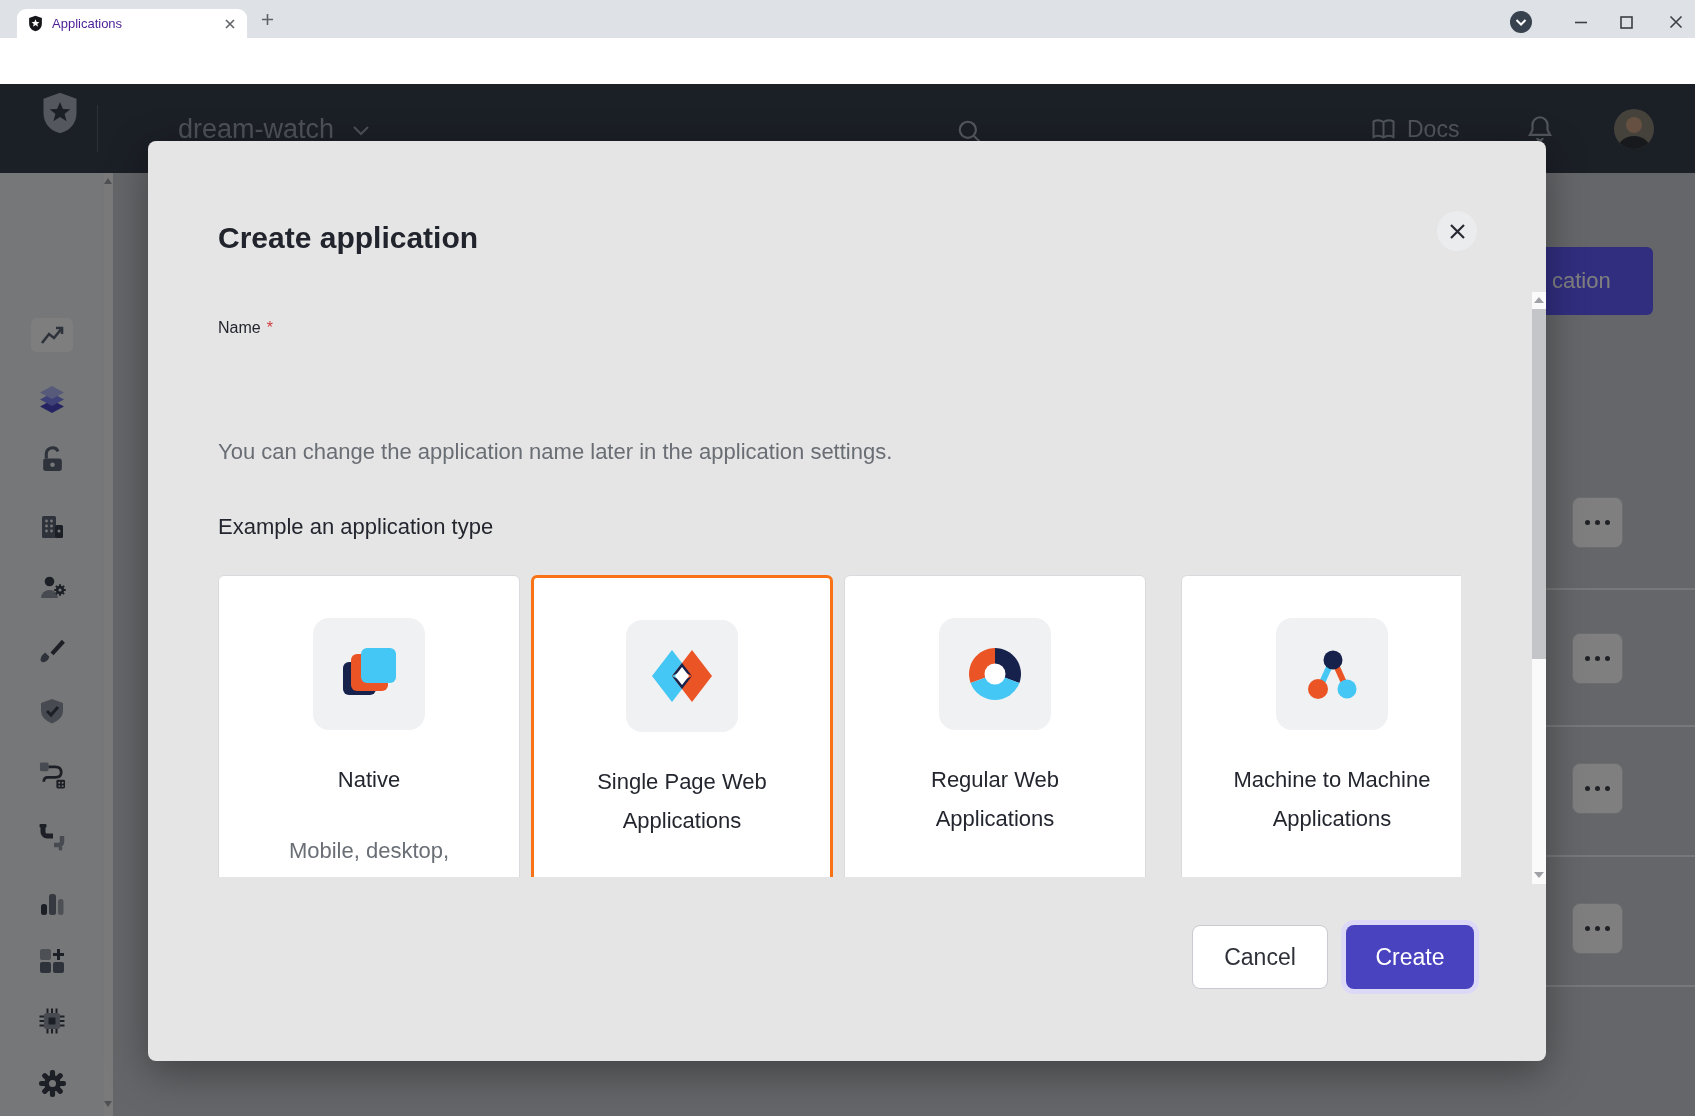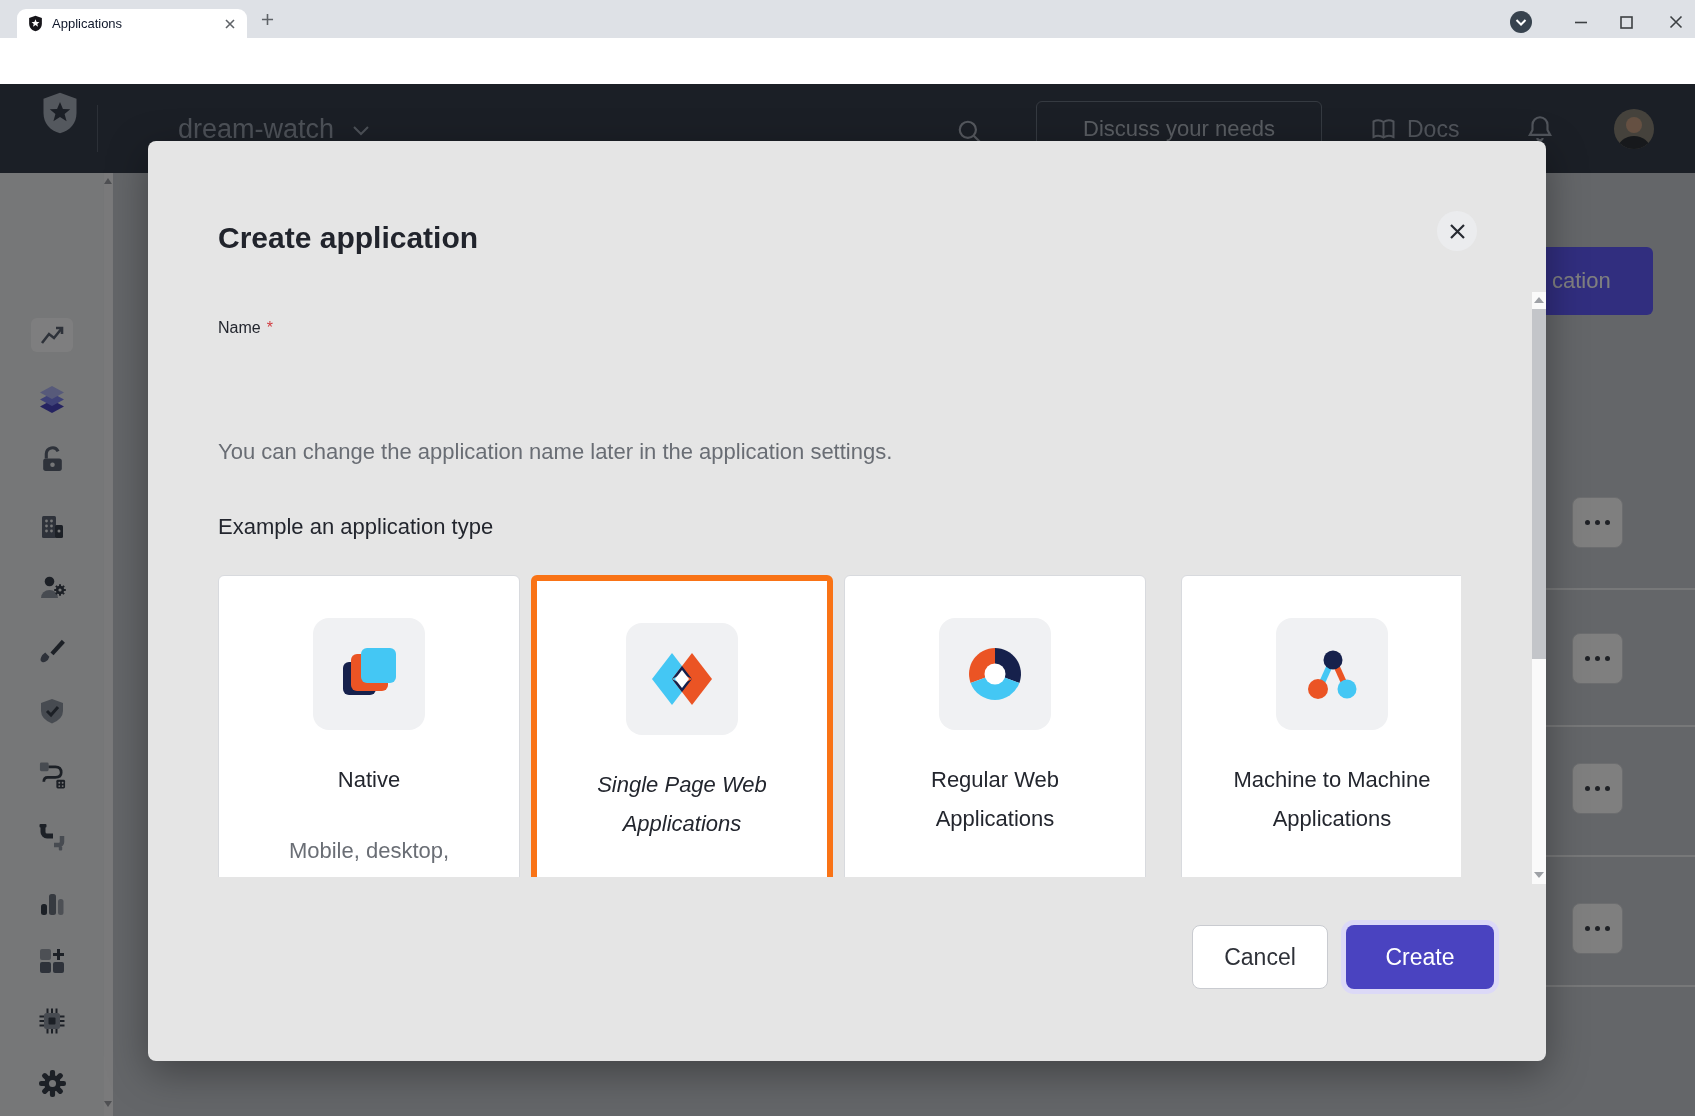--- a/index.html
+++ b/index.html
@@ -4,21 +4,21 @@
 <style>
   html,body{margin:0;padding:0;background:#000;}
   .screen{position:relative;width:1695px;height:1116px;overflow:hidden;
     font-family:"Liberation Sans", sans-serif;background:#c9cdd3;}
   .abs{position:absolute;}
   svg{display:block;}
   
   .titlebar{left:0;top:0;width:1695px;height:38px;background:#dee1e6;}
   .tab{left:17px;top:9px;width:230px;height:29px;background:#fff;border-radius:9px 9px 0 0;
     display:flex;align-items:center;padding:0 10px;box-sizing:border-box;}
-  .tab-title{font-size:13px;color:#0f172a;margin-left:8px;flex:1;white-space:nowrap;overflow:hidden;}
+  .tab-title{font-size:13px;color:#4c1d95;margin-left:8px;flex:1;white-space:nowrap;overflow:hidden;}
   .toolbar{left:0;top:38px;width:1695px;height:46px;background:#ffffff;}
   .urlbar{left:113px;top:47px;width:1132px;height:31px;background:#f1f3f4;border-radius:16px;
     display:flex;align-items:center;padding:0 12px;box-sizing:border-box;}
   .url-text{font-size:14.5px;color:#27292c;margin-left:10px;white-space:nowrap;}
   .navbtn{top:49px;width:26px;height:26px;display:flex;align-items:center;justify-content:center;}
   .ext{top:49px;width:26px;height:26px;display:flex;align-items:center;justify-content:center;}
   .update-pill{left:1580px;top:46px;width:97px;height:30px;border:1.5px solid #198639;border-radius:16px;
     background:#f4faf6;display:flex;align-items:center;box-sizing:border-box;padding:0 6px 0 11px;}
   .update-label{font-size:13px;color:#1d7c3a;font-weight:500;white-space:nowrap;flex:1;}
   
@@ -46,32 +46,32 @@
     display:flex;align-items:center;justify-content:center;}
   .name-label{left:70px;top:178px;font-size:16px;color:#23262e;font-weight:500;}
   .req{color:#d13b40;margin-left:6px;}
   .name-input{left:70px;top:213px;width:1243px;height:70px;border:1px solid #c9cbd0;border-radius:3px;
     box-sizing:border-box;font-size:23px;color:#2a2d33;padding:0 26px;font-family:"Liberation Sans",sans-serif;outline:none;}
   .helper{left:70px;top:298px;font-size:22px;color:#696d74;}
   .choose-label{left:70px;top:373px;font-size:22px;color:#23262e;font-weight:500;}
   .cards-clip{left:70px;top:433px;width:1243px;height:303px;overflow:hidden;}
   .card{position:absolute;top:1px;width:302px;height:430px;background:#fff;border:1px solid #d8dade;
     border-radius:6px;box-sizing:border-box;}
-  .card.selected{border:6px solid #f97316;font-style:italic;}
+  .card.selected{border:3px solid #f97316;}
   .tile{width:112px;height:112px;border-radius:16px;background:#f0f1f3;margin:42px auto 0;
     display:flex;align-items:center;justify-content:center;}
   .card-title{margin:30px auto 0;width:210px;text-align:center;font-size:22px;line-height:39px;color:#23262e;}
   .card-desc{margin:32px auto 0;width:210px;text-align:center;font-size:22px;line-height:39px;color:#6a6e75;}
   .m-scroll-track{left:1384px;top:151px;width:14px;height:592px;background:#fafafa;}
   .m-scroll-thumb{left:0px;top:17px;width:14px;height:350px;background:#c3c5c9;}
   .tri-up{width:0;height:0;border-left:5px solid transparent;border-right:5px solid transparent;border-bottom:6px solid #9ea1a6;}
   .tri-down{width:0;height:0;border-left:5px solid transparent;border-right:5px solid transparent;border-top:6px solid #9ea1a6;}
   .btn-cancel{left:1044px;top:784px;width:136px;height:64px;background:#fff;border:1px solid #c9cbd0;border-radius:8px;
     display:flex;align-items:center;justify-content:center;font-size:23px;color:#2e3138;box-sizing:border-box;}
-  .btn-create{left:1198px;top:784px;width:148px;height:64px;background:#4a43c0;border-radius:8px;
+  .btn-create{left:1198px;top:784px;width:128px;height:64px;background:#4a43c0;border-radius:8px;
     display:flex;align-items:center;justify-content:center;font-size:23px;color:#fff;font-weight:500;
     box-shadow:0 0 0 5px #dcd9f7;}
   .wc{top:8px;width:30px;height:28px;display:flex;align-items:center;justify-content:center;}
 </style>
 </head>
 <body>
 
 <div class="screen">
 
   <div class="abs titlebar">
@@ -243,23 +243,20 @@
       <div class="abs" style="left:352px;top:40px;">
         <svg width="18" height="14" viewBox="0 0 18 14">
             <path d="M2 3 L9 10 L16 3" stroke="#9aa3b0" stroke-width="2" fill="none"></path>
           </svg>
       </div>
       <div class="abs" style="left:956px;top:34px;">
         <svg width="28" height="28" viewBox="0 0 26 26">
             <circle cx="11" cy="11" r="7.5" stroke="#aab1bd" stroke-width="2" fill="none"></circle>
             <path d="M16.5 16.5 L23 23" stroke="#aab1bd" stroke-width="2"></path>
           </svg>
-      </div>
-      <div class="abs discuss-btn">
-        <span>Discuss your needs</span>
       </div>
       <div class="abs" style="left:1370px;top:34px;">
         <svg width="27" height="24" viewBox="0 0 26 24">
             <path d="M13 4 C10 2 6 2 3 3.5 V19 C6 17.5 10 17.5 13 19.5 C16 17.5 20 17.5 23 19 V3.5 C20 2 16 2 13 4 M13 4 V19.5" stroke="#a3abb8" stroke-width="2" fill="none"></path>
           </svg>
       </div>
       <div class="abs" style="left:1407px;top:32px;font-size:23px;color:#a3abb8;">
         <span>Docs</span>
       </div>
       <div class="abs" style="left:1526px;top:30px;">

